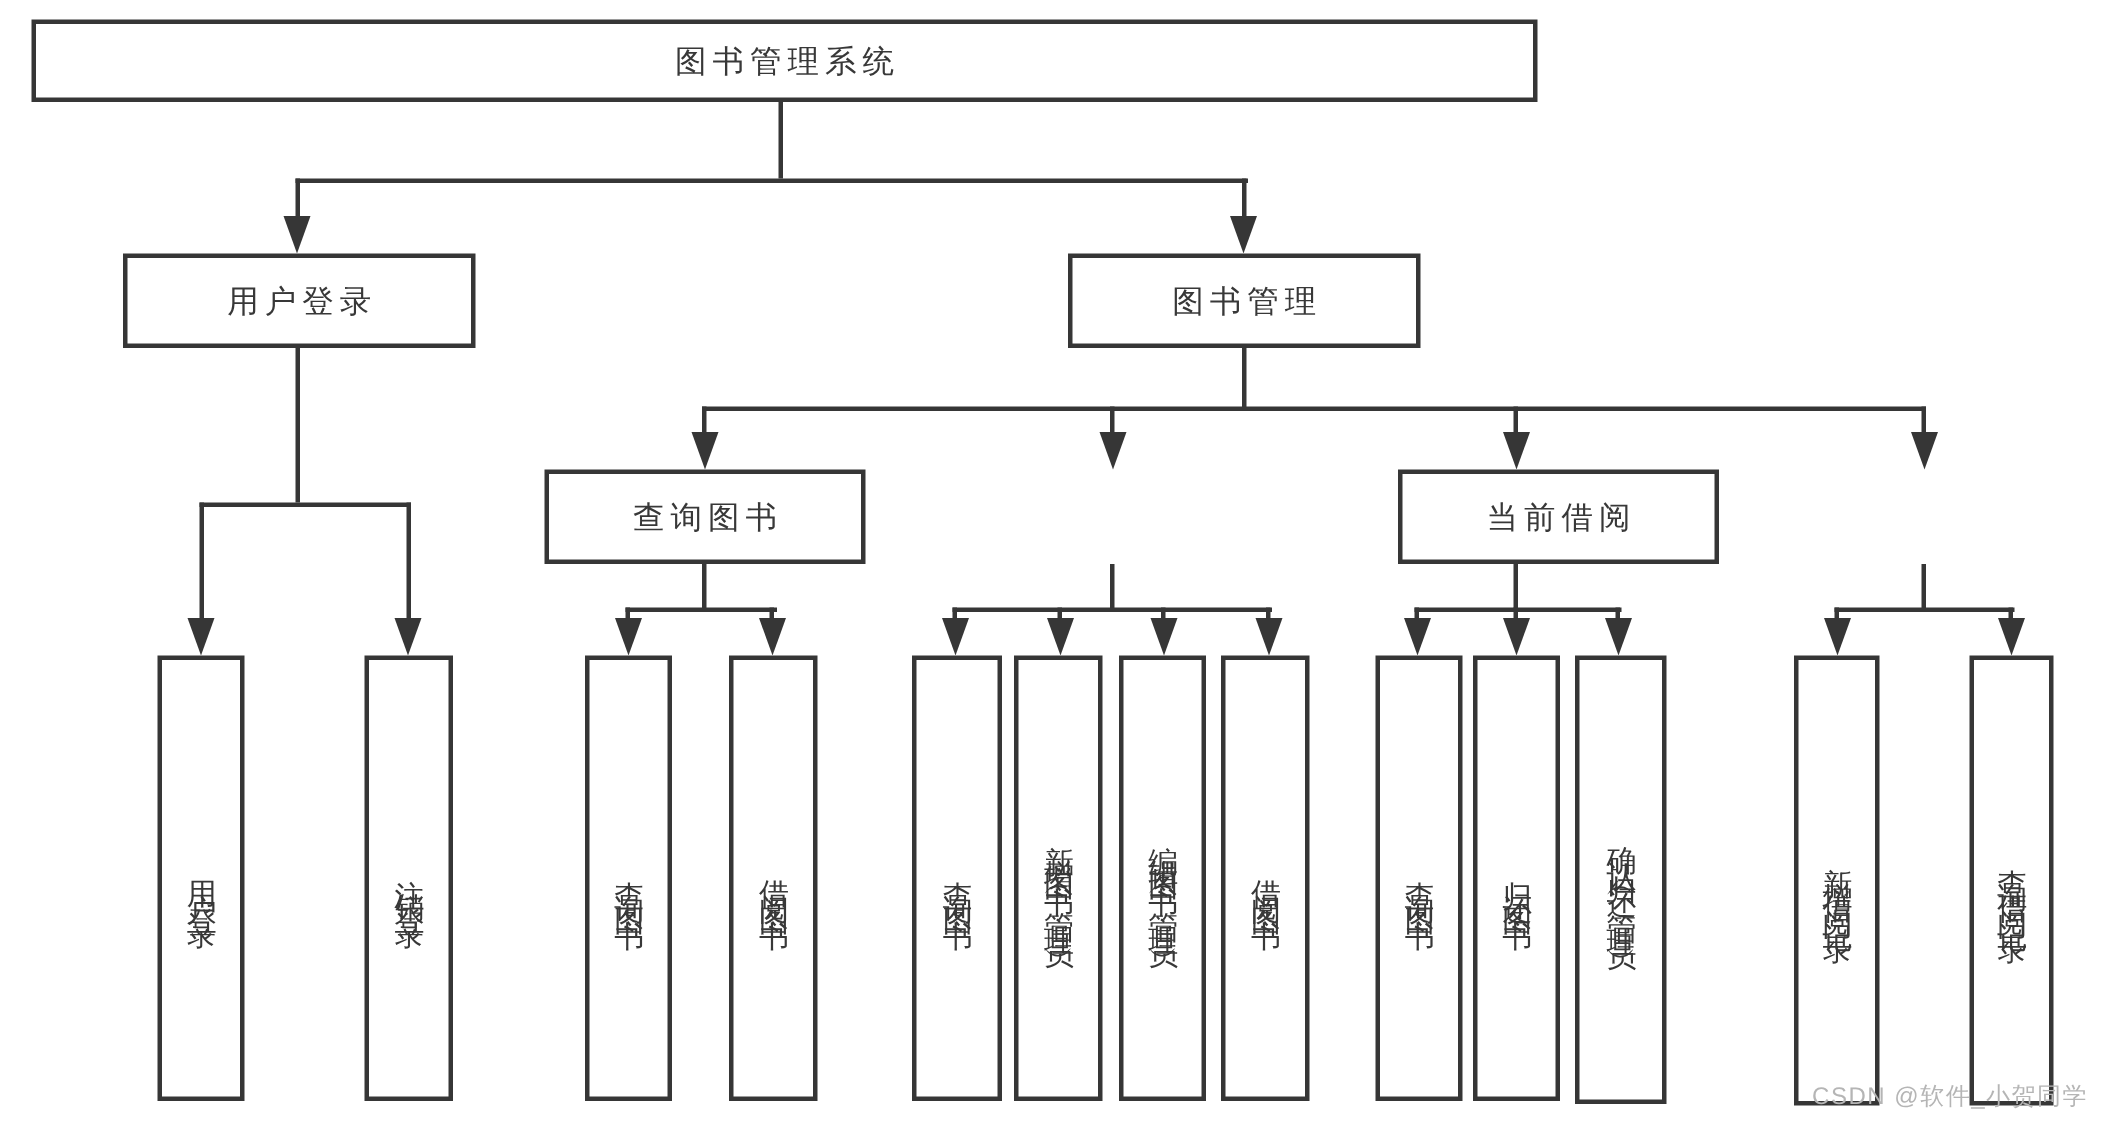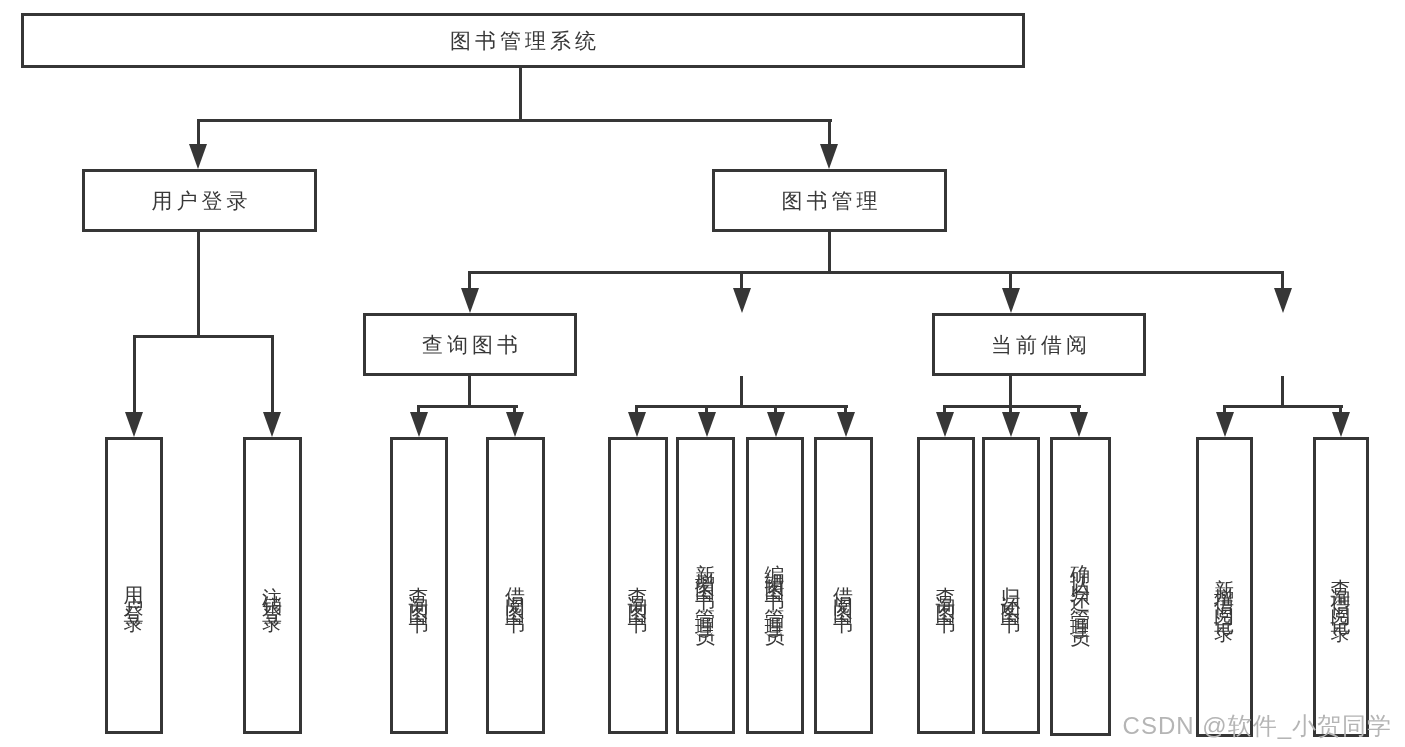--- a/index.html
+++ b/index.html
@@ -21,21 +21,21 @@
   .hl,.vl{position:absolute;background:#363636;}
   .hl{height:3px;}
   .vl{width:3px;}
   
   .ah{
     position:absolute;width:0;height:0;
     border-left:9px solid transparent;border-right:9px solid transparent;
     border-top:25px solid #363636;
   }
   .watermark{
-    position:absolute;right:13px;bottom:5px;font-size:24px;letter-spacing:1px;
+    position:absolute;right:13px;bottom:5px;font-size:16px;letter-spacing:1px;
     color:#b5b5b5;white-space:nowrap;
   }
 </style>
 </head>
 <body>
 
 <div class="stage">
 
   <div class="box" style="left:21px;top:13px;width:1004px;height:55px;">图书管理系统</div>
 

